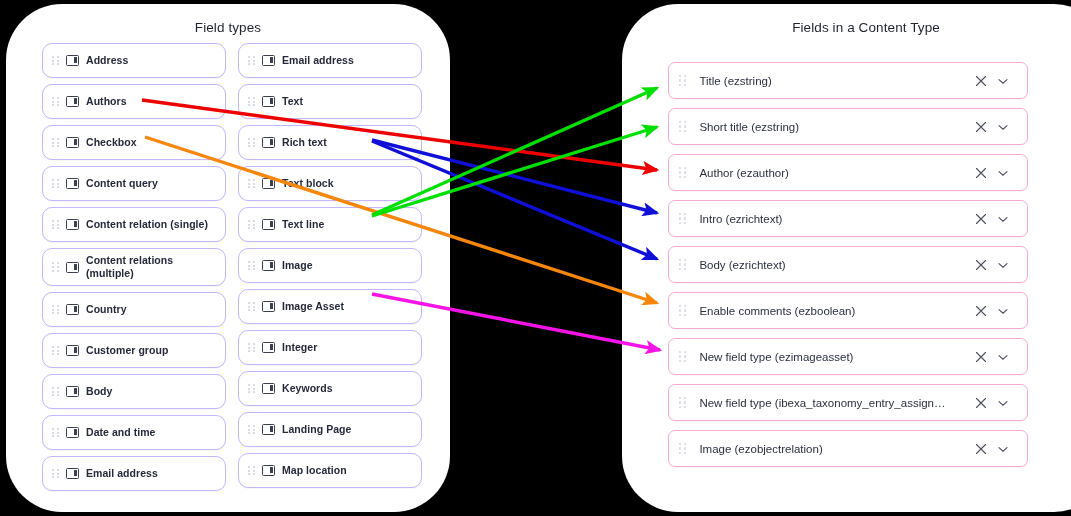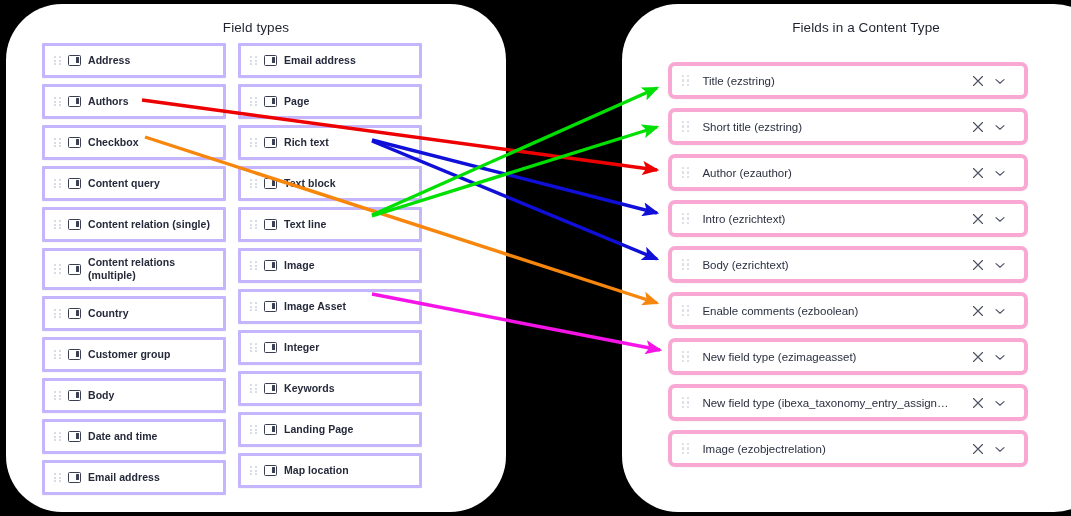--- a/index.html
+++ b/index.html
@@ -8,38 +8,38 @@
     font-family:"Liberation Sans", sans-serif;
     overflow:hidden;position:relative;
   }
   .stage{position:absolute;inset:0;}
 
   
   .panel{
     position:absolute;background:#ffffff;
     border-radius:56px;overflow:hidden;
   }
-  #left-panel{left:6px;top:4px;width:500px;height:508px;}
+  #left-panel{left:6px;top:4px;width:444px;height:508px;}
   #right-panel{left:622px;top:4px;width:488px;height:508px;}
 
   .panel-title{
     position:absolute;left:0;right:0;top:16px;
     text-align:center;font-size:13.5px;color:#1f2330;
     font-family:"Liberation Sans", sans-serif;font-weight:400;
     letter-spacing:.1px;
   }
 
   
   .cols{position:absolute;left:36px;top:39px;width:380px;display:flex;gap:12px;}
   .col{width:184px;display:flex;flex-direction:column;gap:6px;}
 
   .ftype{
     box-sizing:border-box;
     min-height:35px;background:#fff;
-    border:3px solid #c4b5fd;border-radius:1px;
+    border:1px solid #c4b5fd;border-radius:10px;
     display:flex;align-items:center;gap:7px;
     padding:5px 8px 5px 9px;
     box-shadow:0 1px 1px rgba(20,25,45,.035);
   }
   .ftype .label{
     font-size:10.5px;font-weight:700;color:#25293a;
     line-height:13px;letter-spacing:.05px;
   }
 
   
@@ -58,21 +58,21 @@
   .fticon{flex:0 0 13px;width:13px;height:11px;position:relative;}
   .fticon .bx{
     position:absolute;inset:0;border:1.2px solid #3a3f52;border-radius:1.5px;
   }
   .fticon .bar{position:absolute;right:2px;top:2px;width:3px;height:6px;background:#3a3f52;border-radius:.5px;}
 
   
   .rlist{position:absolute;left:46px;top:58px;width:360px;display:flex;flex-direction:column;gap:9px;}
   .rfield{
     box-sizing:border-box;height:37px;background:#fff;
-    border:4px solid #f9a8d4;border-radius:7px;
+    border:1px solid #f9a8d4;border-radius:7px;
     display:flex;align-items:center;gap:0;
     padding:0 13px 0 10px;
     box-shadow:0 1px 2px rgba(20,25,45,.04);
   }
   .rfield .rlabel{
     flex:1 1 auto;font-size:11.5px;color:#2b3040;margin-left:13px;
     white-space:nowrap;overflow:hidden;text-overflow:ellipsis;
   }
   .ricon{flex:0 0 auto;width:22px;text-align:center;color:#4a4f60;}
   .ricon svg{display:block;margin:0 auto;}
@@ -277,21 +277,21 @@
               <i></i>
               <i></i>
               <i></i>
               <i></i>
               <i></i>
             </span>
             <span class="fticon">
               <span class="bx"></span>
               <span class="bar"></span>
             </span>
-            <span class="label">Page</span>
+            <span class="label">Text</span>
           </div>
           <div class="ftype">
             <span class="handle">
               <i></i>
               <i></i>
               <i></i>
               <i></i>
               <i></i>
               <i></i>
             </span>

